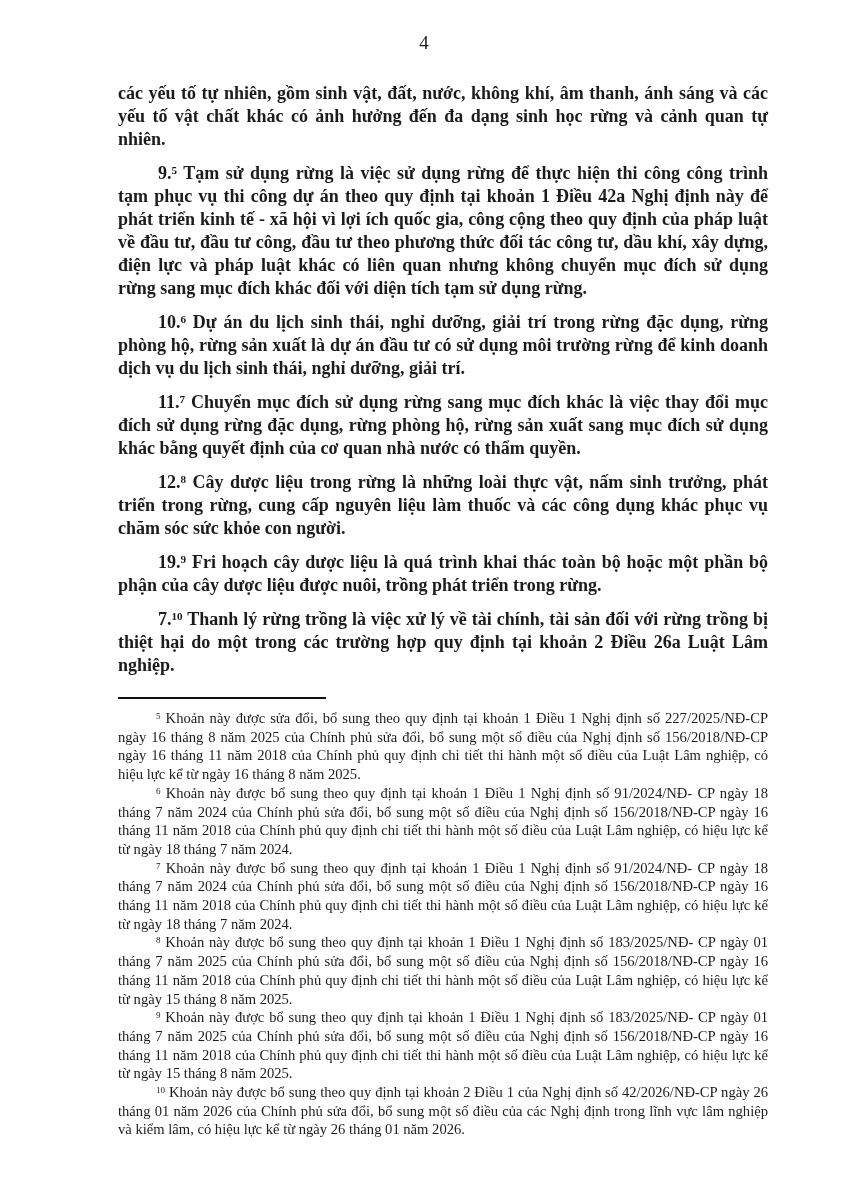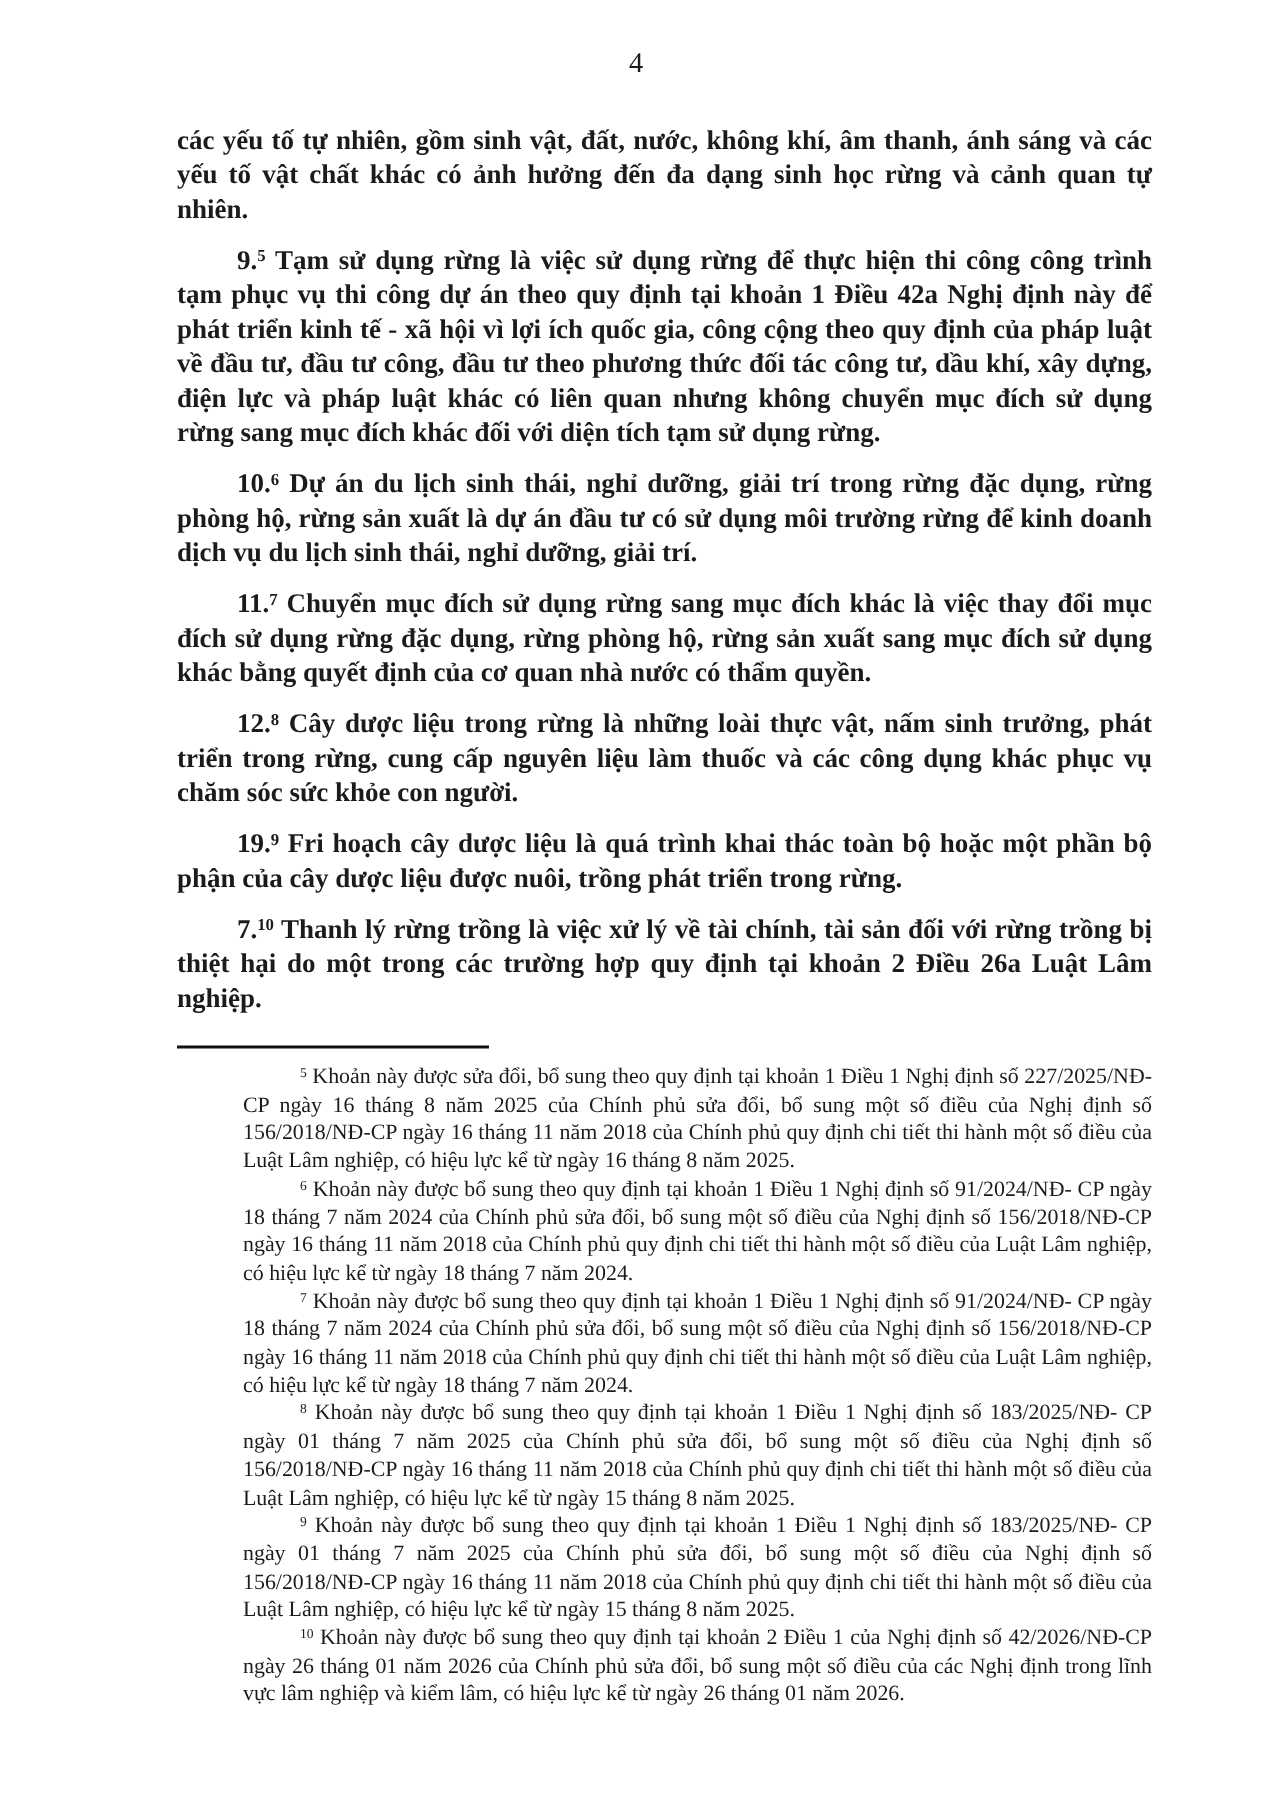--- a/index.html
+++ b/index.html
@@ -50,21 +50,20 @@
     width: 208px;
     height: 0;
     border-top: 2px solid #111;
     margin-bottom: 10px;
   }
   .footnote {
     font-size: 14.6px;
     line-height: 18.7px;
     text-align: justify;
     text-indent: 38px;
-    margin-left: 44px;
   }
 </style>
 </head>
 <body>
 
 <div class="page">
 
   <div class="page-number">4</div>
 
   <div class="body-text">

